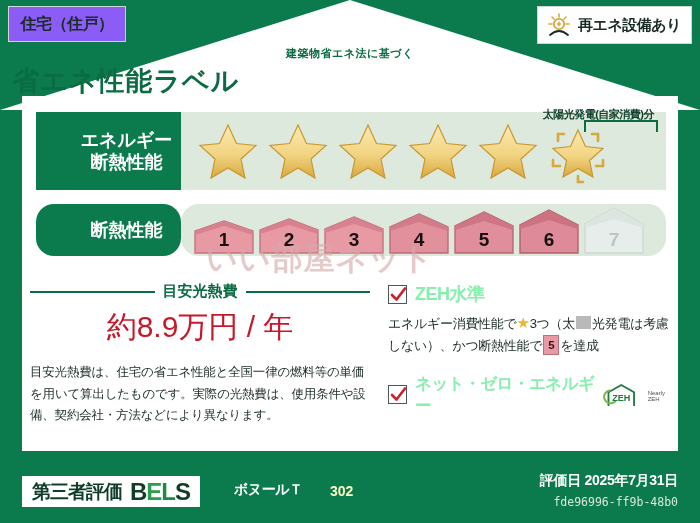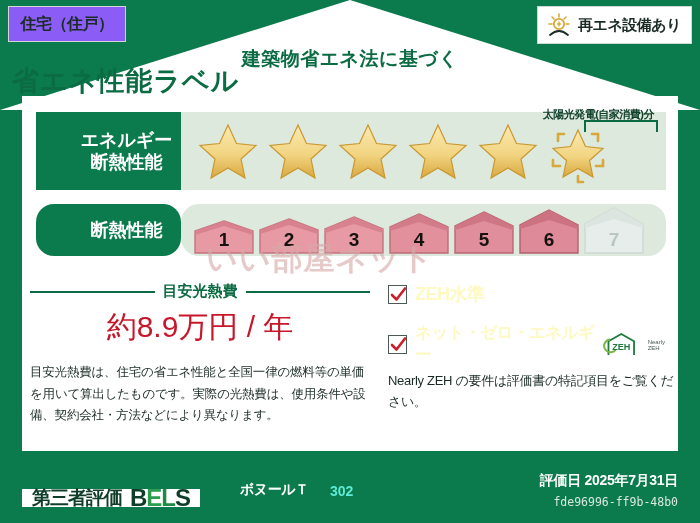--- a/index.html
+++ b/index.html
@@ -57,21 +57,21 @@
     z-index: 6;
   }
   .renew-badge .txt {
     font-size: 15px; font-weight: bold; color: #1b2b26;
     letter-spacing: -0.5px;
   }
 
   
   .head-sub {
     position: absolute; left: 0; top: 46px; width: 700px;
-    text-align: center; font-size: 19px; font-weight: bold;
+    text-align: center; font-size: 11px; font-weight: bold;
     color: #0b6b42; z-index: 5; letter-spacing: 0.5px;
   }
   .head-main {
     position: absolute; left: 12px; top: 63px; width: 700px;
     font-size: 27px; font-weight: bold;
     color: #0b6b42; z-index: 5; letter-spacing: 1px;
   }
 
   
   .perf-wrap { position: absolute; left: 36px; top: 112px; width: 630px; z-index: 4; }
@@ -146,21 +146,21 @@
   }
 
   .right-col { position: absolute; left: 388px; top: 0; width: 288px; }
   .zeh-block + .zeh-block { margin-top: 16px; }
   .zeh-head { display: flex; align-items: center; gap: 8px; }
   .checkbox {
     width: 19px; height: 19px; border: 1.5px solid #4b5a54; background: #fff;
     position: relative; flex: 0 0 19px;
   }
   .checkbox svg { position: absolute; left: 1px; top: 0px; }
-  .zeh-title { font-size: 18px; font-weight: bold; color: #fef9c3; letter-spacing: -0.5px; }
+  .zeh-title { font-size: 18px; font-weight: bold; color: #86efac; letter-spacing: -0.5px; }
   .zeh-title.small { font-size: 16.5px; }
   .zeh-body {
     margin-top: 5px; font-size: 13px; color: #1b2b26; line-height: 1.6;
     letter-spacing: -0.3px;
   }
   .inline-star { color: #e8b92e; font-size: 15px; }
   .inline-chip {
     display: inline-block; background: #e59aa4; color: #3a1418;
     border: 1px solid #b9707c; font-size: 11.5px; font-weight: bold;
     padding: 0 4px; margin: 0 1px; vertical-align: 1px;
@@ -168,37 +168,37 @@
   .inline-redact {
     display: inline-block; width: 15px; height: 13px;
     background: #b9b9b9; vertical-align: -1px; margin: 0 1px;
   }
   .zeh-logo { display: inline-flex; align-items: flex-end; gap: 8px; vertical-align: -4px; }
 
   
   .footer { position: absolute; left: 0; bottom: 0; width: 700px; height: 72px; z-index: 5; }
   .bels-plate {
     position: absolute; left: 22px; bottom: 16px;
-    height: 18px; background: #ffffff;
+    height: 31px; background: #ffffff;
     display: flex; align-items: center; padding: 0 10px; gap: 8px;
   }
   .bels-jp { font-size: 19px; font-weight: bold; color: #0f3d2a; letter-spacing: -1px; }
   .bels-en { font-size: 24px; font-weight: bold; letter-spacing: -1px; }
   .bels-en .b1 { color: #0f3d2a; }
   .bels-en .b2 { color: #2a9d4f; }
   .bels-en .b3 { color: #1f8a45; }
   .bels-en .b4 { color: #0f3d2a; }
 
   .bldg-name {
-    position: absolute; left: 240px; bottom: 24px;
+    position: absolute; left: 234px; bottom: 24px;
     font-size: 14px; color: #ffffff; font-weight: bold; letter-spacing: -0.5px;
   }
   .bldg-room {
     position: absolute; left: 330px; bottom: 24px;
-    font-size: 14px; color: #5eead4; font-weight: bold;
+    font-size: 14px; color: #fef9c3; font-weight: bold;
   }
   .eval-date {
     position: absolute; right: 22px; bottom: 33px;
     font-size: 14px; color: #ffffff; font-weight: bold; letter-spacing: -0.3px;
   }
   .eval-id {
     position: absolute; right: 22px; bottom: 14px;
     font-size: 11.5px; color: #d9e8e0;
     font-family: "DejaVu Sans Mono", monospace;
   }
@@ -396,40 +396,42 @@
 
       <div class="zeh-block">
         <div class="zeh-head">
           <span class="checkbox">
             <svg width="17" height="17" viewBox="0 0 17 17">
               <path d="M2 9 L6.5 13.5 L15 2.5" fill="none" stroke="#cc1f2c" stroke-width="2.6" stroke-linecap="round" stroke-linejoin="round"></path>
             </svg>
           </span>
           <span class="zeh-title">ZEH水準</span>
         </div>
+        <div class="zeh-body">
+          <span>エネルギー消費性能で</span><span class="inline-star">★</span><span>3つ（太</span><span class="inline-redact"></span><span>光発電は考慮しない）、かつ断熱性能で</span><span class="inline-chip">5</span><span>を達成</span>
+        </div>
       </div>
 
       <div class="zeh-block">
         <div class="zeh-head">
           <span class="checkbox">
             <svg width="17" height="17" viewBox="0 0 17 17">
               <path d="M2 9 L6.5 13.5 L15 2.5" fill="none" stroke="#cc1f2c" stroke-width="2.6" stroke-linecap="round" stroke-linejoin="round"></path>
             </svg>
           </span>
           <span class="zeh-title small">ネット・ゼロ・エネルギー</span>
           <span class="zeh-logo">
             <svg width="40" height="28" viewBox="0 0 40 28">
               <path d="M6 26 L6 11 L20 3 L34 11 L34 26" fill="none" stroke="#1f7a3e" stroke-width="2"></path>
               <path d="M8 9 A7 7 0 1 0 14 20" fill="none" stroke="#7ab648" stroke-width="2.2"></path>
               <text x="20" y="21" font-size="10" font-weight="bold" fill="#1f7a3e" text-anchor="middle" font-family="Liberation Sans, sans-serif">ZEH</text>
             </svg>
             <span style="font-size:6px;color:#4b5a54;line-height:1.1;padding-bottom:6px;">Nearly ZEH</span>
           </span>
         </div>
-        <div class="zeh-body">Nearly ZEH の要件は評価書の特記項目をご覧ください。</div>
       </div>
 
     </div>
   </div>
 
   <div class="footer">
     <div class="bels-plate">
       <span class="bels-jp">第三者評価</span>
       <span class="bels-en"><span class="b1">B</span><span class="b2">E</span><span class="b3">L</span><span class="b4">S</span></span>
     </div>

